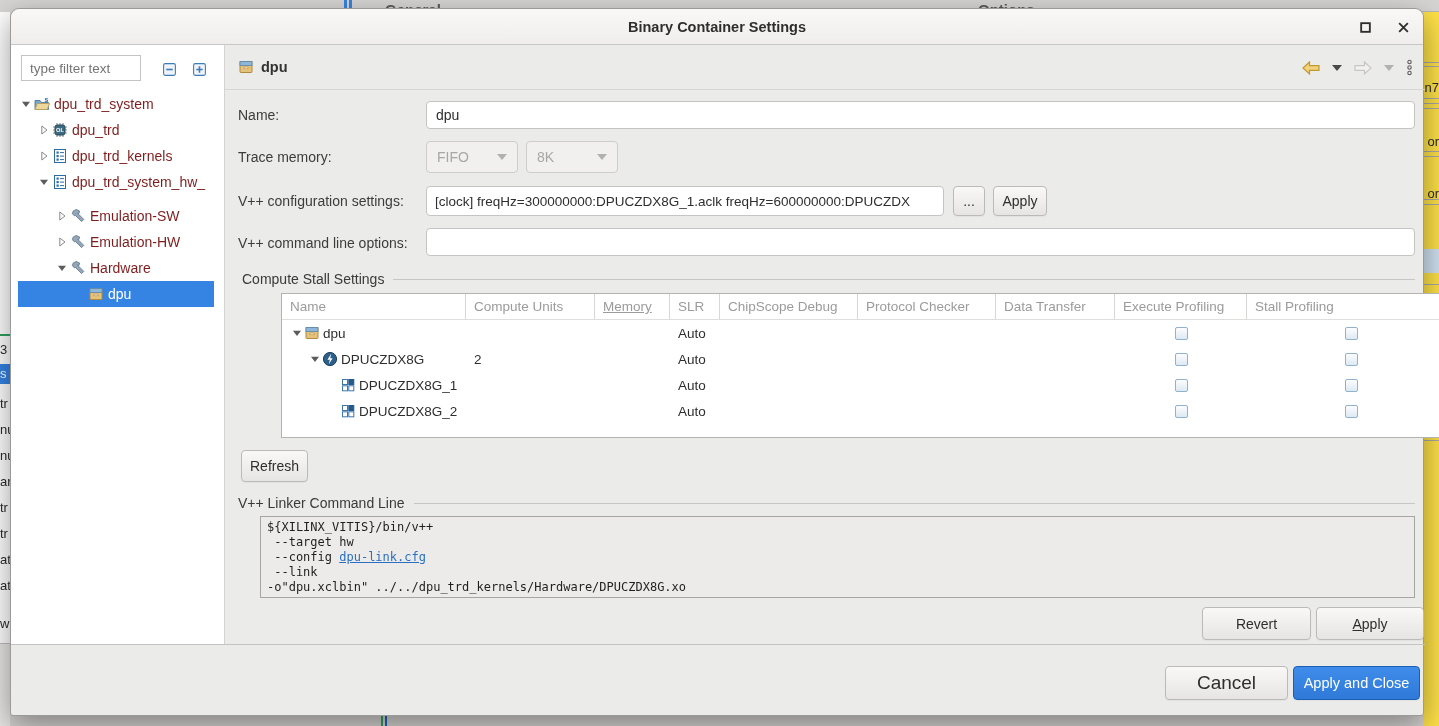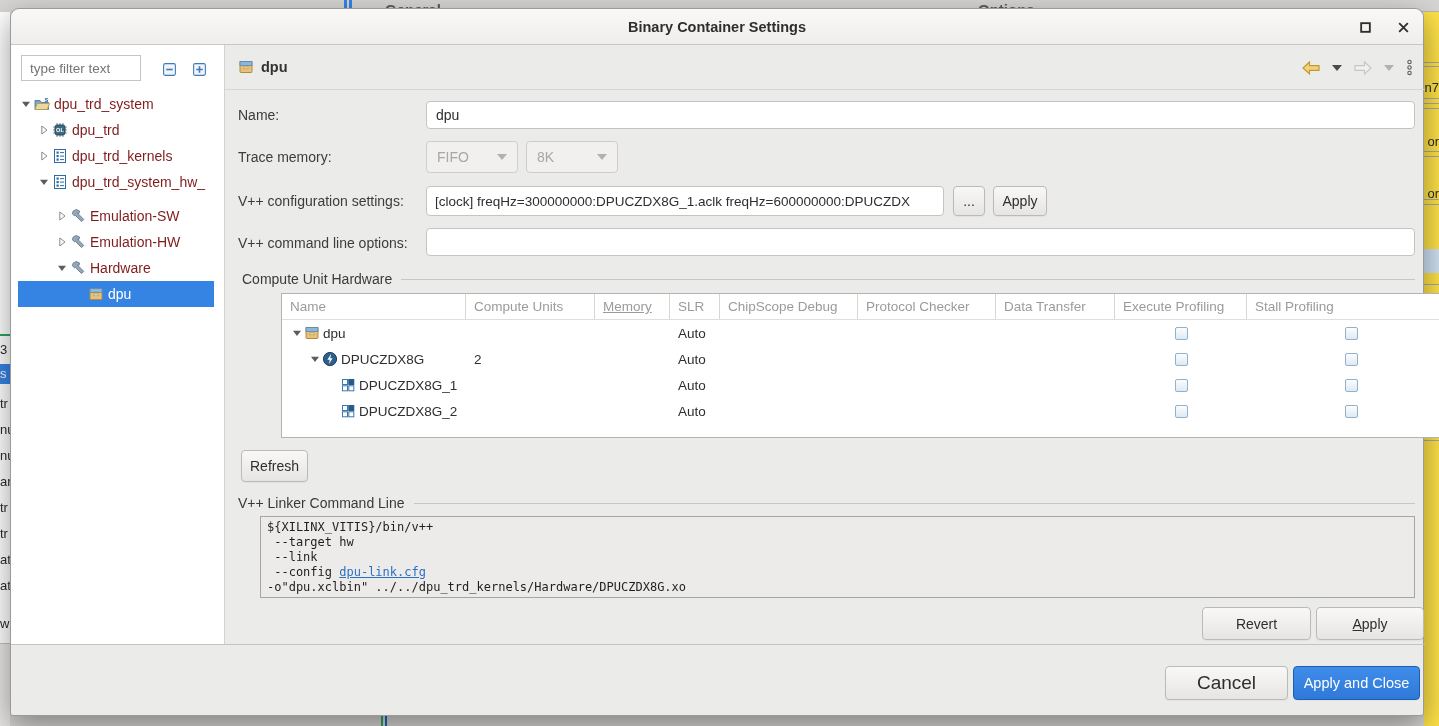--- a/index.html
+++ b/index.html
@@ -340,21 +340,21 @@
 
     <div class="form-label" style="top:148px">V++ configuration settings:</div>
     <div class="readonly-field" style="left:201px;top:141px;width:518px;height:30px">[clock] freqHz=300000000:DPUCZDX8G_1.aclk freqHz=600000000:DPUCZDX</div>
     <div class="btn" style="left:728px;top:141px;width:32px;height:30px">...</div>
     <div class="btn" style="left:768px;top:141px;width:54px;height:30px">Apply</div>
 
     <div class="form-label" style="top:190px">V++ command line options:</div>
     <input class="text-input" style="left: 201px; top: 183px; width: 989px; height: 28px;" type="text" value="">
 
     <div class="group-label" style="left:17px;top:226px;width:1173px">
-      <span>Compute Unit Hardware</span>
+      <span>Compute Stall Settings</span>
       <span class="rule"></span>
     </div>
 
     <div class="cu-table">
       <div class="cu-head">
           <div class="cu-th" style="width: 184px;">Name</div>
           <div class="cu-th" style="width: 129px;">Compute Units</div>
           <div class="cu-th" style="width: 75px; text-decoration: underline;">Memory</div>
           <div class="cu-th" style="width: 50px;">SLR</div>
           <div class="cu-th" style="width: 138px;">ChipScope Debug</div>
@@ -479,22 +479,22 @@
     <div class="btn" style="left:16px;top:405px;width:67px;height:32px">Refresh</div>
 
     <div class="group-label" style="left:13px;top:450px;width:1177px">
       <span>V++ Linker Command Line</span>
       <span class="rule"></span>
     </div>
 
     <div class="cmd-box">
         <div class="cmd-line"><span>${XILINX_VITIS}/bin/v++</span></div>
         <div class="cmd-line"><span> --target hw</span></div>
+        <div class="cmd-line"><span> --config </span><span class="link">dpu-link.cfg</span></div>
         <div class="cmd-line"><span> --link</span></div>
-        <div class="cmd-line"><span> --config </span><span class="link">dpu-link.cfg</span></div>
         <div class="cmd-line"><span>-o"dpu.xclbin" ../../dpu_trd_kernels/Hardware/DPUCZDX8G.xo</span></div>
       </div>
 
     <div class="btn" style="left:977px;top:562px;width:109px;height:33px">Revert</div>
     <div class="btn" style="left:1091px;top:562px;width:108px;height:33px"><u>A</u>pply</div>
   </div>
 
   <div class="footer">
     <div class="btn" style="left:1154px;top:21px;width:123px;height:34px;font-size:19px">Cancel</div>
     <div class="btn primary" style="left:1282px;top:21px;width:127px;height:34px;font-size:14.5px">Apply and Close</div>

